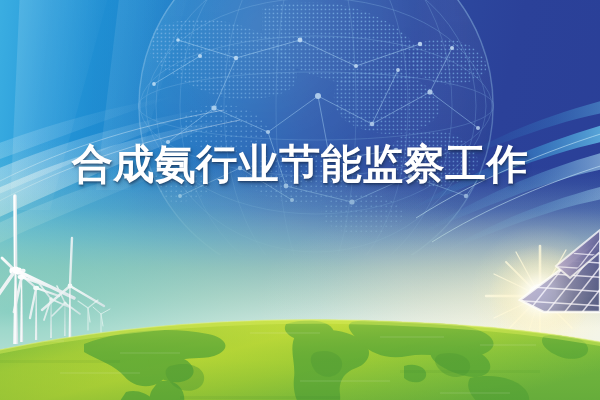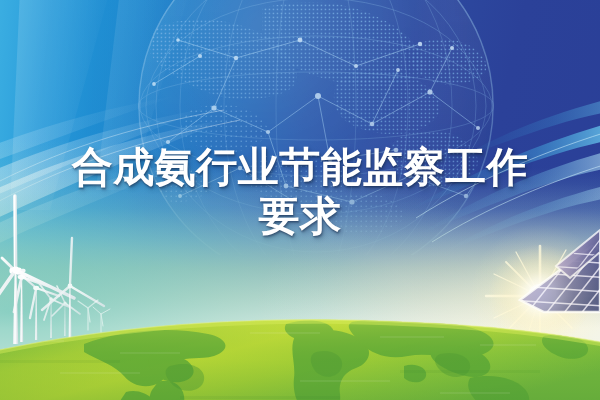--- a/index.html
+++ b/index.html
@@ -96,21 +96,21 @@
     position: absolute;
     left: 0;
     right: 0;
     top: 143px;
     text-align: center;
     z-index: 40;
   }
   .title-line {
     display: block;
     color: #ffffff;
-    font-family: Liberation Serif, serif;
+    font-family: Liberation Mono, monospace;
     font-weight: 700;
     font-size: 41px;
     line-height: 49px;
     letter-spacing: 0.5px;
     text-shadow:
        1px 2px 2px rgba(20,40,70,0.38),
        0 1px 1px rgba(20,40,70,0.28),
        2px 3px 5px rgba(15,35,65,0.25);
     white-space: nowrap;
   }
@@ -543,16 +543,15 @@
           <rect x="400" y="370" width="140" height="3"></rect>
         </g>
       </g>
 
       <path d="M-10 352 C 90 330 210 318 340 320 C 450 322 540 330 610 344" fill="none" stroke="#e4f07e" stroke-opacity="0.55" stroke-width="1.4"></path>
     </svg>
   </div>
 
   <div class="title-block">
     <span class="title-line">合成氨行业节能监察工作</span>
-    <span class="title-line">要求</span>
   </div>
 
 </div>
 
 </body></html>

